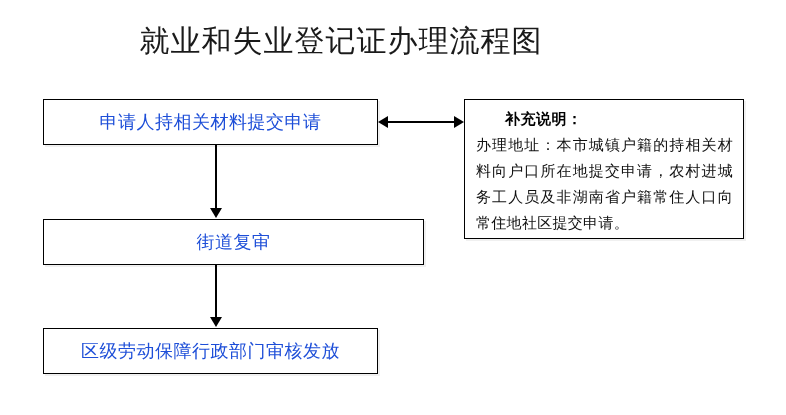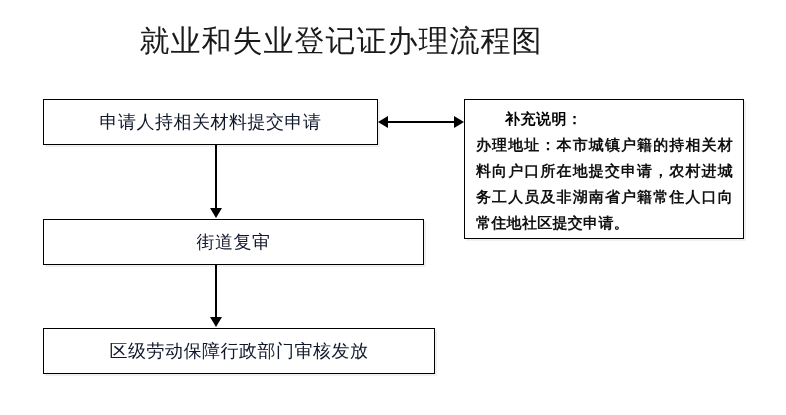--- a/index.html
+++ b/index.html
@@ -46,27 +46,27 @@
     border: 1.6px solid #000000;
     box-shadow: 2px 2px 0 0 rgba(0,0,0,0.06);
     display: flex;
     align-items: center;
     justify-content: center;
   }
   .flow-box .box-label {
     font-size: 18px;
     line-height: 24px;
     letter-spacing: 0.5px;
-    color: #0f172a;
+    color: #1d4ed8;
     white-space: nowrap;
   }
 
   #box-apply   { left: 43px;  top: 99px;  width: 335px; height: 46px; }
   #box-review  { left: 43px;  top: 219px; width: 381px; height: 46px; }
-  #box-issue   { left: 43px;  top: 328px; width: 392px; height: 46px; }
+  #box-issue   { left: 43px;  top: 328px; width: 335px; height: 46px; }
 
   
   #note-box {
     position: absolute;
     box-sizing: border-box;
     left: 464px;
     top: 99px;
     width: 280px;
     height: 140px;
     background: #ffffff;
@@ -82,21 +82,20 @@
     color: #000000;
     margin-left: 29px;
   }
   .note-body {
     font-size: 15px;
     line-height: 26px;
     letter-spacing: 0.3px;
     color: #111111;
     text-align: justify;
     text-justify: inter-ideograph;
-    font-weight: bold;
   }
 
   
   .v-connector {
     position: absolute;
     left: 209px;
     width: 14px;
   }
   .v-connector .v-line {
     position: absolute;

